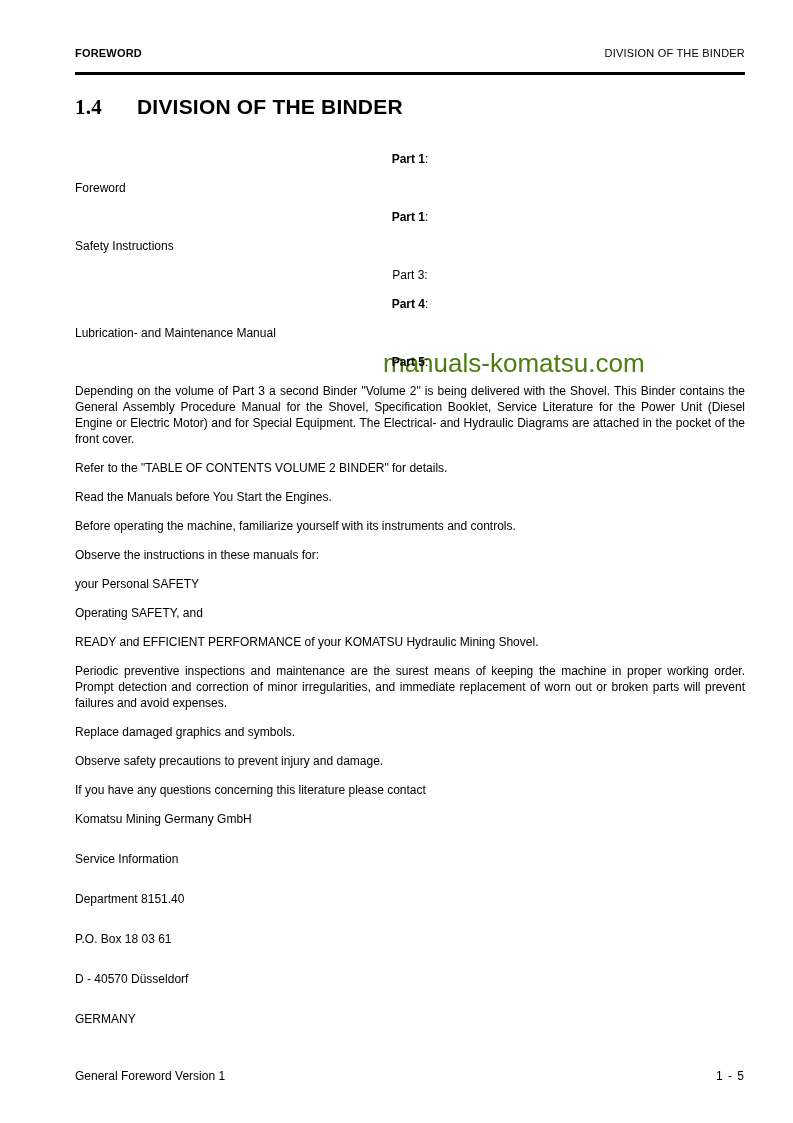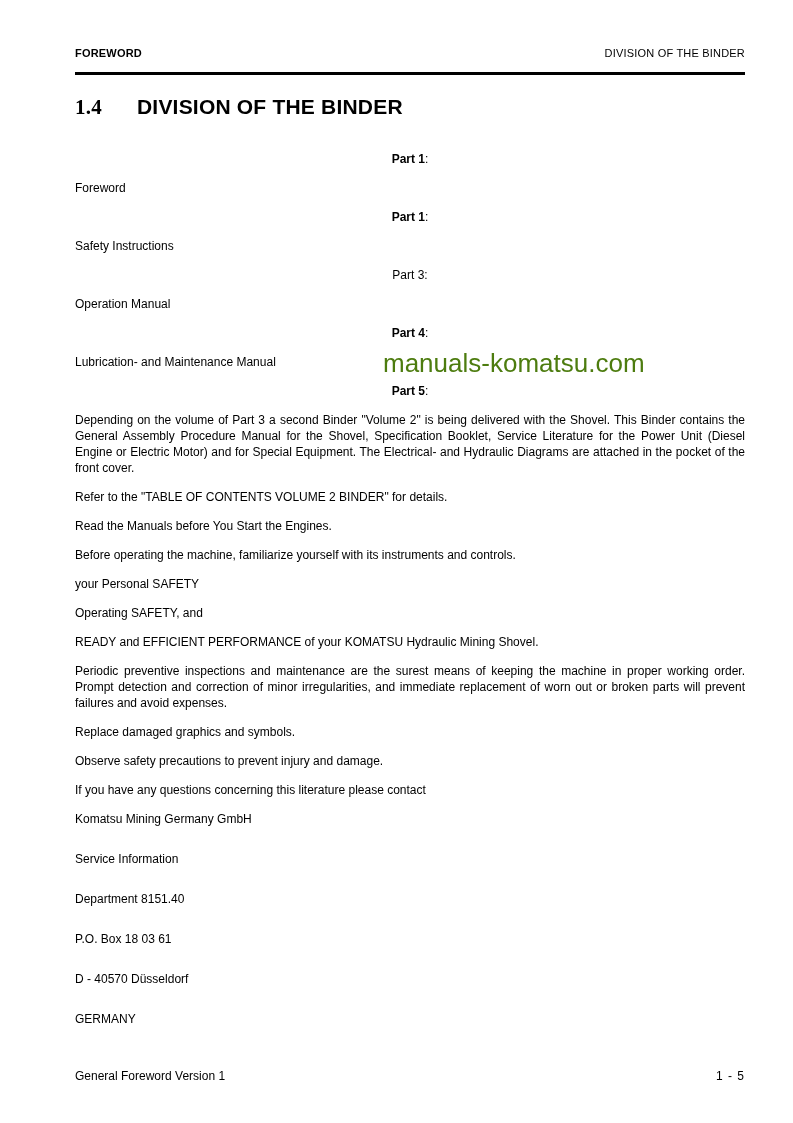--- a/index.html
+++ b/index.html
@@ -128,31 +128,31 @@
 
   <div class="content">
 
     <p class="part-label"><span>Part 1</span><span class="colon">:</span></p>
     <p>Foreword</p>
 
     <p class="part-label"><span>Part 1</span><span class="colon">:</span></p>
     <p>Safety Instructions</p>
 
     <p class="part-label regular"><span>Part 3</span><span class="colon">:</span></p>
-    <p>Operation Manual</p>
 
     <p class="part-label"><span>Part 4</span><span class="colon">:</span></p>
     <p>Lubrication- and Maintenance Manual</p>
 
     <p class="part-label"><span>Part 5</span><span class="colon">:</span></p>
 
     <p class="justify">Depending on the volume of Part 3 a second Binder "Volume 2" is being delivered with the Shovel. This Binder contains the General Assembly Procedure Manual for the Shovel, Specification Booklet, Service Literature for the Power Unit (Diesel Engine or Electric Motor) and for Special Equipment. The Electrical- and Hydraulic Diagrams are attached in the pocket of the front cover.</p>
     <p>Refer to the "TABLE OF CONTENTS VOLUME 2 BINDER" for details.</p>
     <p>Read the Manuals before You Start the Engines.</p>
     <p>Before operating the machine, familiarize yourself with its instruments and controls.</p>
+    <p>Observe the instructions in these manuals for:</p>
     <p>your Personal SAFETY</p>
     <p>Operating SAFETY, and</p>
     <p>READY and EFFICIENT PERFORMANCE of your KOMATSU Hydraulic Mining Shovel.</p>
     <p class="justify">Periodic preventive inspections and maintenance are the surest means of keeping the machine in proper working order. Prompt detection and correction of minor irregularities, and immediate replacement of worn out or broken parts will prevent failures and avoid expenses.</p>
     <p>Replace damaged graphics and symbols.</p>
     <p>Observe safety precautions to prevent injury and damage.</p>
     <p>If you have any questions concerning this literature please contact</p>
     <p>Komatsu Mining Germany GmbH</p>
 
     <div class="address-block">

